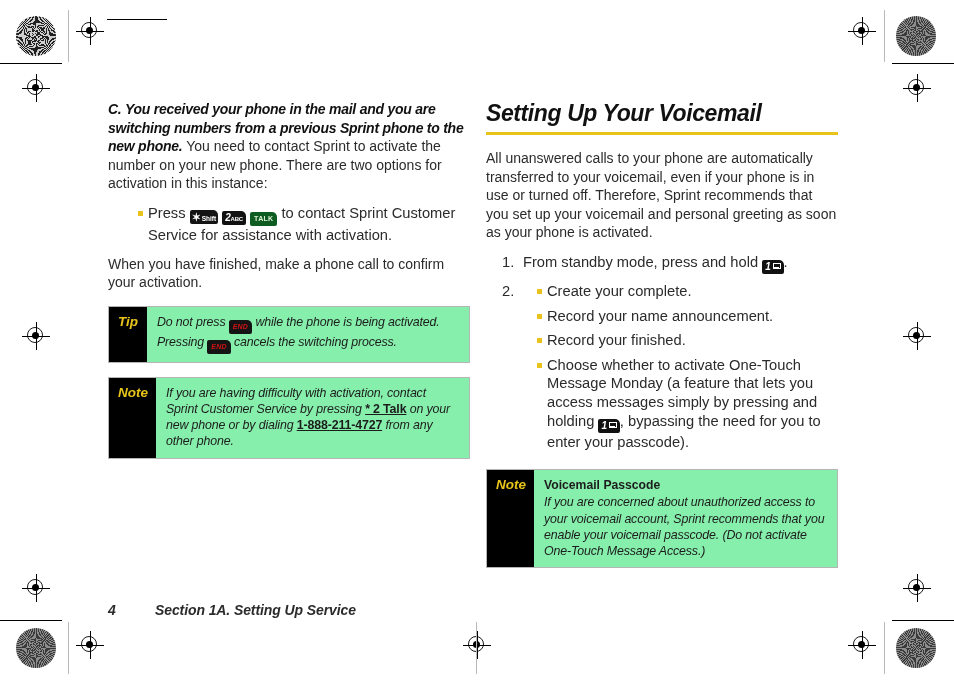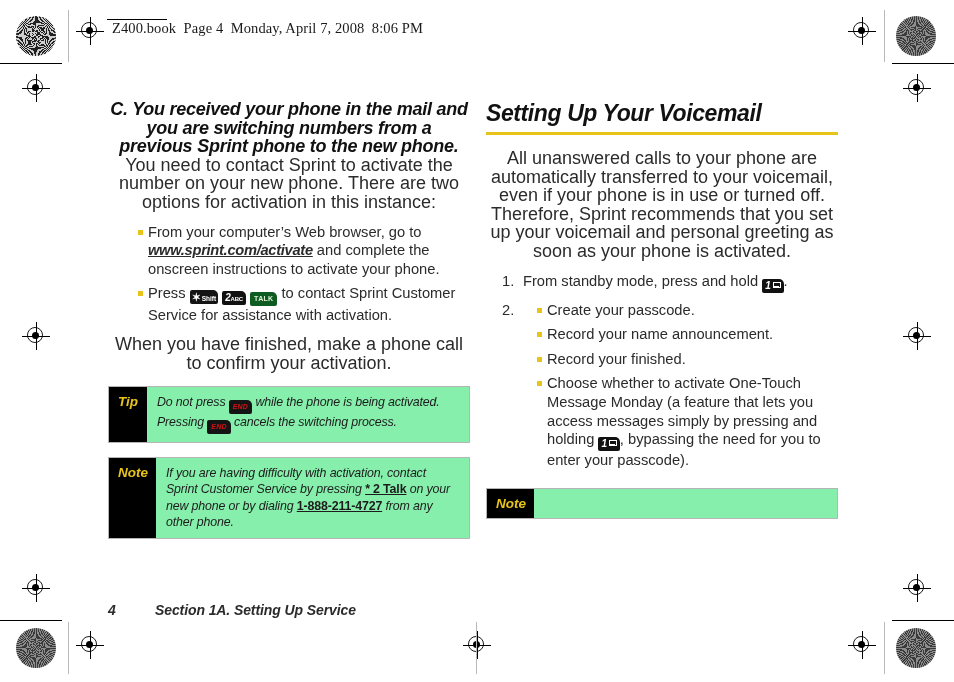--- a/index.html
+++ b/index.html
@@ -107,24 +107,23 @@
   }
   .col-right {
     position: absolute;
     left: 486px;
     top: 100px;
     width: 352px;
   }
 
   p.body {
     margin: 0 0 11px 0;
-    font-size: 18px;
+    font-size: 14px;
     line-height: 18.6px;
     color: #2b2b2b;
-    text-align: center;
   }
   .lead-italic {
     font-style: italic;
     font-weight: bold;
     color: #111;
     letter-spacing: -0.25px;
   }
 
   ul.bullets {
     list-style: none;
@@ -376,28 +375,26 @@
   <div class="trimline v gray" style="left:884px; top:10px; height:52px;"></div>
   <div class="trimline v gray" style="left:68px; top:622px; height:52px;"></div>
   <div class="trimline v gray" style="left:884px; top:622px; height:52px;"></div>
   <div class="trimline v gray" style="left:476px; top:622px; height:52px;"></div>
   <div class="trimline h" style="left:0px; top:63px; width:62px;"></div>
   <div class="trimline h" style="left:892px; top:63px; width:62px;"></div>
   <div class="trimline h" style="left:0px; top:620px; width:62px;"></div>
   <div class="trimline h" style="left:892px; top:620px; width:62px;"></div>
 
   <div class="slug-rule"></div>
-  <div class="slug">Z400.book  Page 4  Monday, April 7, 2008  8:06 PM</div>
 
   <div class="col-left">
 
     <p class="body"><span class="lead-italic">C. You received your phone in the mail and you are switching numbers from a previous Sprint phone to the new phone.</span><span> You need to contact Sprint to activate the number on your new phone. There are two options for activation in this instance:</span></p>
 
     <ul class="bullets">
-      <li><span>From your computer’s Web browser, go to </span><a class="link" href="#">www.sprint.com/activate</a><span> and complete the onscreen instructions to activate your phone.</span></li>
       <li><span>Press </span><span class="key k-shift"><span class="star">✶</span><span class="lbl">Shift</span></span>&nbsp;<span class="key k-2"><span class="num">2</span><span class="lbl">ABC</span></span>&nbsp;<span class="key k-talk">TALK</span><span> to contact Sprint Customer Service for assistance with activation.</span></li>
     </ul>
 
     <p class="body">When you have finished, make a phone call to confirm your activation.</p>
 
     <div class="callout">
       <div class="cal-label">Tip</div>
       <div class="cal-body"><span>Do not press </span><span class="key k-end">END</span><span> while the phone is being activated. Pressing </span><span class="key k-end">END</span><span> cancels the switching process.</span></div>
     </div>
 
@@ -412,30 +409,31 @@
 
     <h1 class="section-head">Setting Up Your Voicemail</h1>
     <div class="section-rule"></div>
 
     <p class="body">All unanswered calls to your phone are automatically transferred to your voicemail, even if your phone is in use or turned off. Therefore, Sprint recommends that you set up your voicemail and personal greeting as soon as your phone is activated.</p>
 
     <ol class="numbers">
       <li><span>From standby mode, press and hold </span><span class="key k-1"><span class="num">1</span><span class="env"></span></span><span>.</span></li>
       <li>
         <ul class="bullets">
-          <li>Create your passcode.</li>
+          <li>Create your complete.</li>
           <li>Record your name announcement.</li>
           <li>Record your finished.</li>
           <li><span>Choose whether to activate One-Touch Message Monday (a feature that lets you access messages simply by pressing and holding </span><span class="key k-1"><span class="num">1</span><span class="env"></span></span><span>, bypassing the need for you to enter your passcode).</span></li>
         </ul>
       </li>
     </ol>
 
     <div class="callout" style="margin-top:18px;">
       <div class="cal-label">Note</div>
+      <div class="cal-body"><span class="cal-title">Voicemail Passcode</span><span>If you are concerned about unauthorized access to your voicemail account, Sprint recommends that you enable your voicemail passcode. (Do not activate One-Touch Message Access.)</span></div>
     </div>
 
   </div>
 
   <div class="footer">
     <span class="pgnum">4</span><span>Section 1A. Setting Up Service</span>
   </div>
 
 </div>
 

